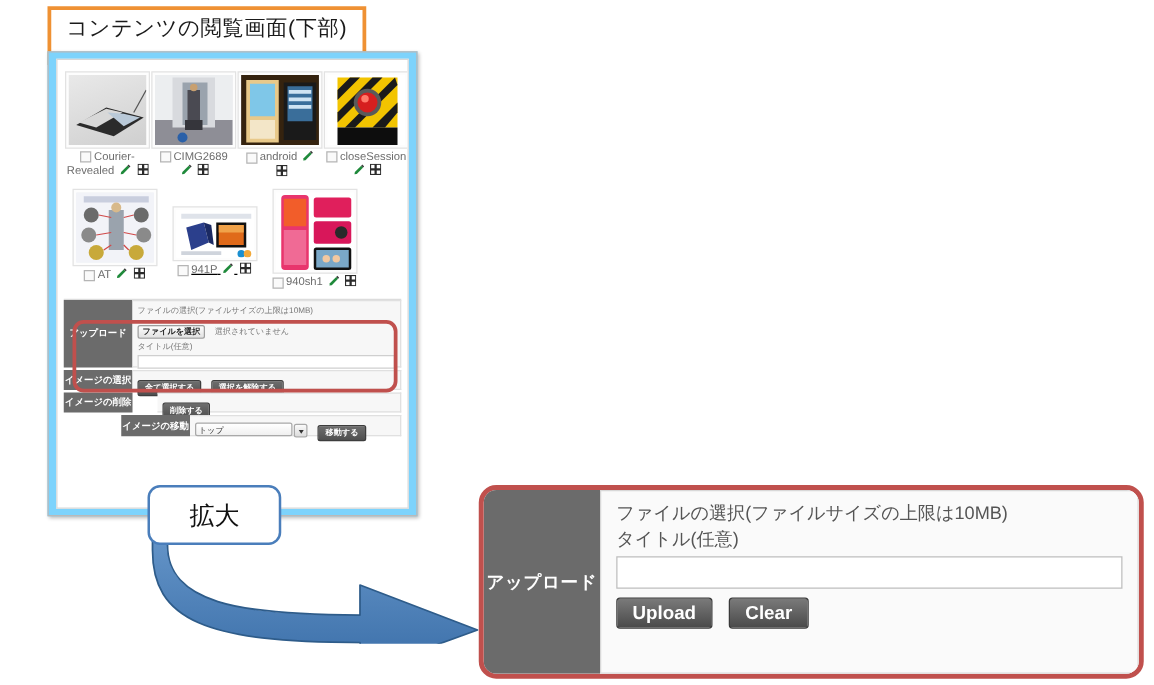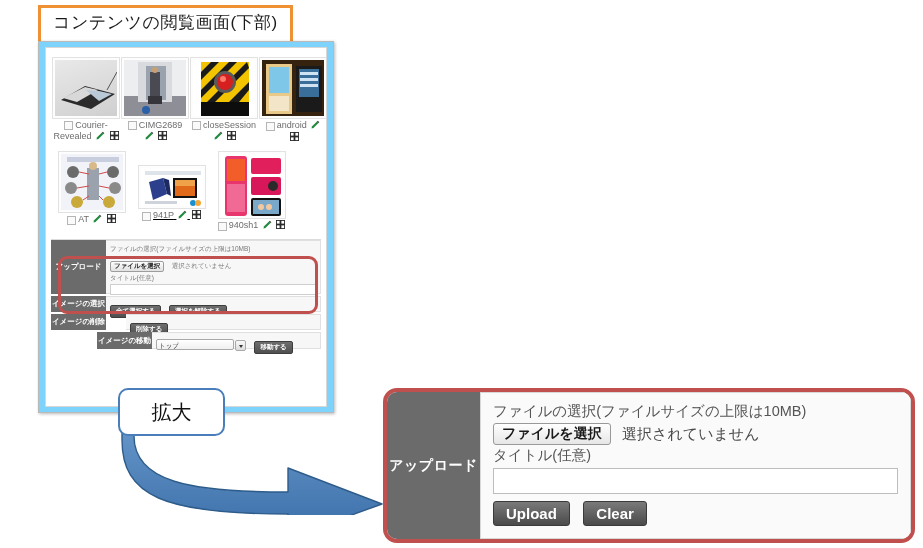--- a/index.html
+++ b/index.html
@@ -224,20 +224,52 @@
                 <rect x="22" y="6" width="20" height="34" fill="#9aa3ad"></rect>
                 <rect x="26" y="12" width="10" height="26" fill="#4a4a52"></rect>
                 <circle cx="31" cy="10" r="3" fill="#c8a070"></circle>
                 <rect x="24" y="36" width="14" height="8" fill="#35353b"></rect>
                 <circle cx="22" cy="50" r="4" fill="#2a60a8"></circle>
               </svg>
             </div>
           </div>
           <div class="thumb-label">
             <span class="cbx"></span><span>CIMG2689</span>
+            <span class="ico"><svg width="9" height="9" viewBox="0 0 10 10">
+                  <path d="M1 7.3 L6.6 1.7 L8.3 3.4 L2.7 9 L0.6 9.4 Z" fill="#1f8a3b"></path>
+                  <path d="M6.6 1.7 L7.6 0.7 L9.3 2.4 L8.3 3.4 Z" fill="#3c3c3c"></path>
+                </svg></span>
+            <span class="ico"><svg width="9" height="9" viewBox="0 0 10 10">
+                  <rect width="10" height="10" fill="#2b2b2b"></rect>
+                  <rect x="1" y="1" width="3" height="3" fill="#fff"></rect>
+                  <rect x="6" y="1" width="3" height="3" fill="#fff"></rect>
+                  <rect x="1" y="6" width="3" height="3" fill="#fff"></rect>
+                  <rect x="6" y="6" width="3" height="3" fill="#fff"></rect>
+                </svg></span>
+          </div>
+        </div>
+
+        <div class="thumb-cell">
+          <div class="thumb-box">
+            <div class="thumb-art" style="background:#2a1c10;">
+              <svg width="64" height="58" viewBox="0 0 64 58">
+                <rect width="64" height="58" fill="#35230f"></rect>
+                <rect x="4" y="4" width="26" height="50" fill="#e8c98a"></rect>
+                <rect x="7" y="7" width="20" height="26" fill="#7fc7e8"></rect>
+                <rect x="7" y="36" width="20" height="15" fill="#f3e6c8"></rect>
+                <rect x="34" y="6" width="26" height="46" fill="#1a1a1a"></rect>
+                <rect x="37" y="9" width="20" height="28" fill="#3a6e9a"></rect>
+                <rect x="38" y="12" width="18" height="3" fill="#cfe3f2"></rect>
+                <rect x="38" y="18" width="18" height="3" fill="#cfe3f2"></rect>
+                <rect x="38" y="24" width="18" height="3" fill="#cfe3f2"></rect>
+              </svg>
+            </div>
+          </div>
+          <div class="thumb-label">
+            <span class="cbx"></span><span>android</span>
             <span class="ico"><svg width="9" height="9" viewBox="0 0 10 10">
                   <path d="M1 7.3 L6.6 1.7 L8.3 3.4 L2.7 9 L0.6 9.4 Z" fill="#1f8a3b"></path>
                   <path d="M6.6 1.7 L7.6 0.7 L9.3 2.4 L8.3 3.4 Z" fill="#3c3c3c"></path>
                 </svg></span>
             <span class="ico"><svg width="9" height="9" viewBox="0 0 10 10">
                   <rect width="10" height="10" fill="#2b2b2b"></rect>
                   <rect x="1" y="1" width="3" height="3" fill="#fff"></rect>
                   <rect x="6" y="1" width="3" height="3" fill="#fff"></rect>
                   <rect x="1" y="6" width="3" height="3" fill="#fff"></rect>
                   <rect x="6" y="6" width="3" height="3" fill="#fff"></rect>
@@ -273,52 +305,20 @@
             <span class="ico"><svg width="9" height="9" viewBox="0 0 10 10">
                   <rect width="10" height="10" fill="#2b2b2b"></rect>
                   <rect x="1" y="1" width="3" height="3" fill="#fff"></rect>
                   <rect x="6" y="1" width="3" height="3" fill="#fff"></rect>
                   <rect x="1" y="6" width="3" height="3" fill="#fff"></rect>
                   <rect x="6" y="6" width="3" height="3" fill="#fff"></rect>
                 </svg></span>
           </div>
         </div>
 
-        <div class="thumb-cell">
-          <div class="thumb-box">
-            <div class="thumb-art" style="background:#2a1c10;">
-              <svg width="64" height="58" viewBox="0 0 64 58">
-                <rect width="64" height="58" fill="#35230f"></rect>
-                <rect x="4" y="4" width="26" height="50" fill="#e8c98a"></rect>
-                <rect x="7" y="7" width="20" height="26" fill="#7fc7e8"></rect>
-                <rect x="7" y="36" width="20" height="15" fill="#f3e6c8"></rect>
-                <rect x="34" y="6" width="26" height="46" fill="#1a1a1a"></rect>
-                <rect x="37" y="9" width="20" height="28" fill="#3a6e9a"></rect>
-                <rect x="38" y="12" width="18" height="3" fill="#cfe3f2"></rect>
-                <rect x="38" y="18" width="18" height="3" fill="#cfe3f2"></rect>
-                <rect x="38" y="24" width="18" height="3" fill="#cfe3f2"></rect>
-              </svg>
-            </div>
-          </div>
-          <div class="thumb-label">
-            <span class="cbx"></span><span>android</span>
-            <span class="ico"><svg width="9" height="9" viewBox="0 0 10 10">
-                  <path d="M1 7.3 L6.6 1.7 L8.3 3.4 L2.7 9 L0.6 9.4 Z" fill="#1f8a3b"></path>
-                  <path d="M6.6 1.7 L7.6 0.7 L9.3 2.4 L8.3 3.4 Z" fill="#3c3c3c"></path>
-                </svg></span>
-            <span class="ico"><svg width="9" height="9" viewBox="0 0 10 10">
-                  <rect width="10" height="10" fill="#2b2b2b"></rect>
-                  <rect x="1" y="1" width="3" height="3" fill="#fff"></rect>
-                  <rect x="6" y="1" width="3" height="3" fill="#fff"></rect>
-                  <rect x="1" y="6" width="3" height="3" fill="#fff"></rect>
-                  <rect x="6" y="6" width="3" height="3" fill="#fff"></rect>
-                </svg></span>
-          </div>
-        </div>
-
       </div>
 
       <div class="thumb-row" style="margin-top:4px;">
 
         <div class="thumb-cell">
           <div class="thumb-box">
             <div class="thumb-art" style="background:#eef0f6;">
               <svg width="64" height="58" viewBox="0 0 64 58">
                 <rect width="64" height="58" fill="#f2f3f8"></rect>
                 <rect x="6" y="3" width="52" height="5" fill="#c9cede"></rect>
@@ -480,22 +480,18 @@
 </div>
 
 <div class="callout">
   <span>拡大</span>
 </div>
 
 <div class="big-panel">
   <div class="big-head">アップロード</div>
   <div class="big-body">
     <div class="big-lbl">ファイルの選択(ファイルサイズの上限は10MB)</div>
-    <div style="margin:1px 0 0 0;">
-      <span class="big-fbtn">ファイルを選択</span>
-      <span class="big-fstatus">選択されていません</span>
-    </div>
     <div class="big-lbl">タイトル(任意)</div>
     <div class="big-input"></div>
     <span class="big-btn">Upload</span>
     <span class="big-btn">Clear</span>
   </div>
 </div>
 
 </body></html>

